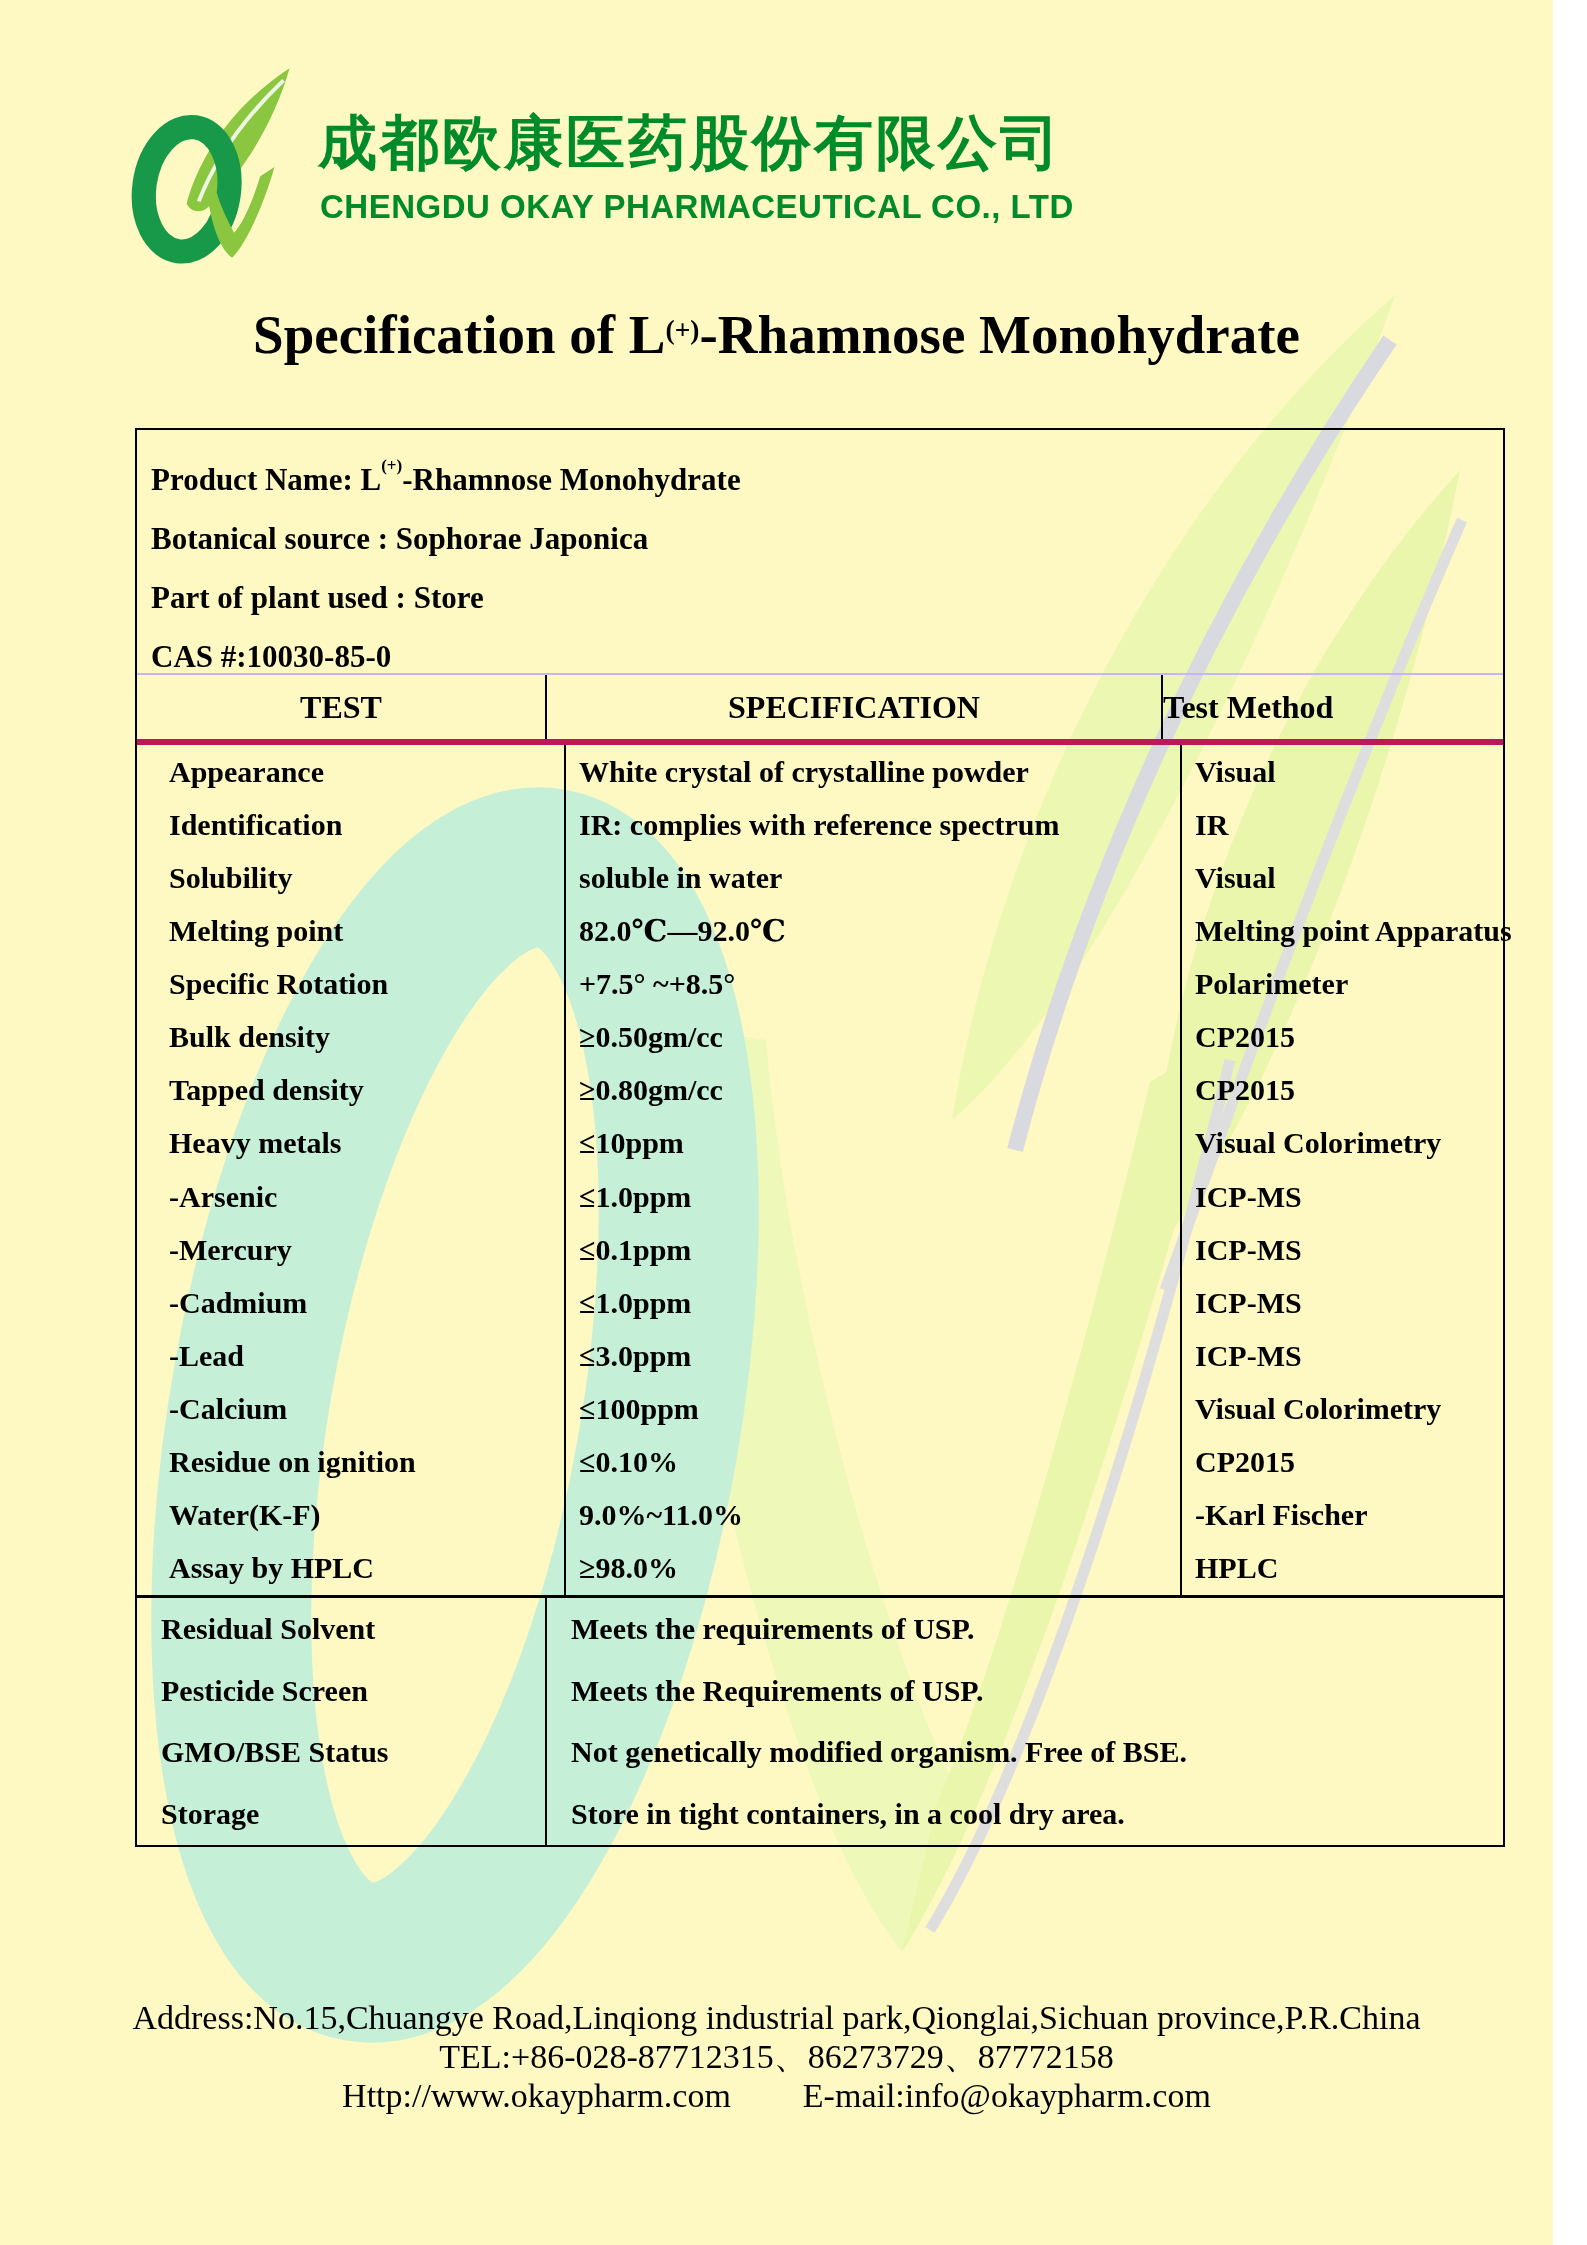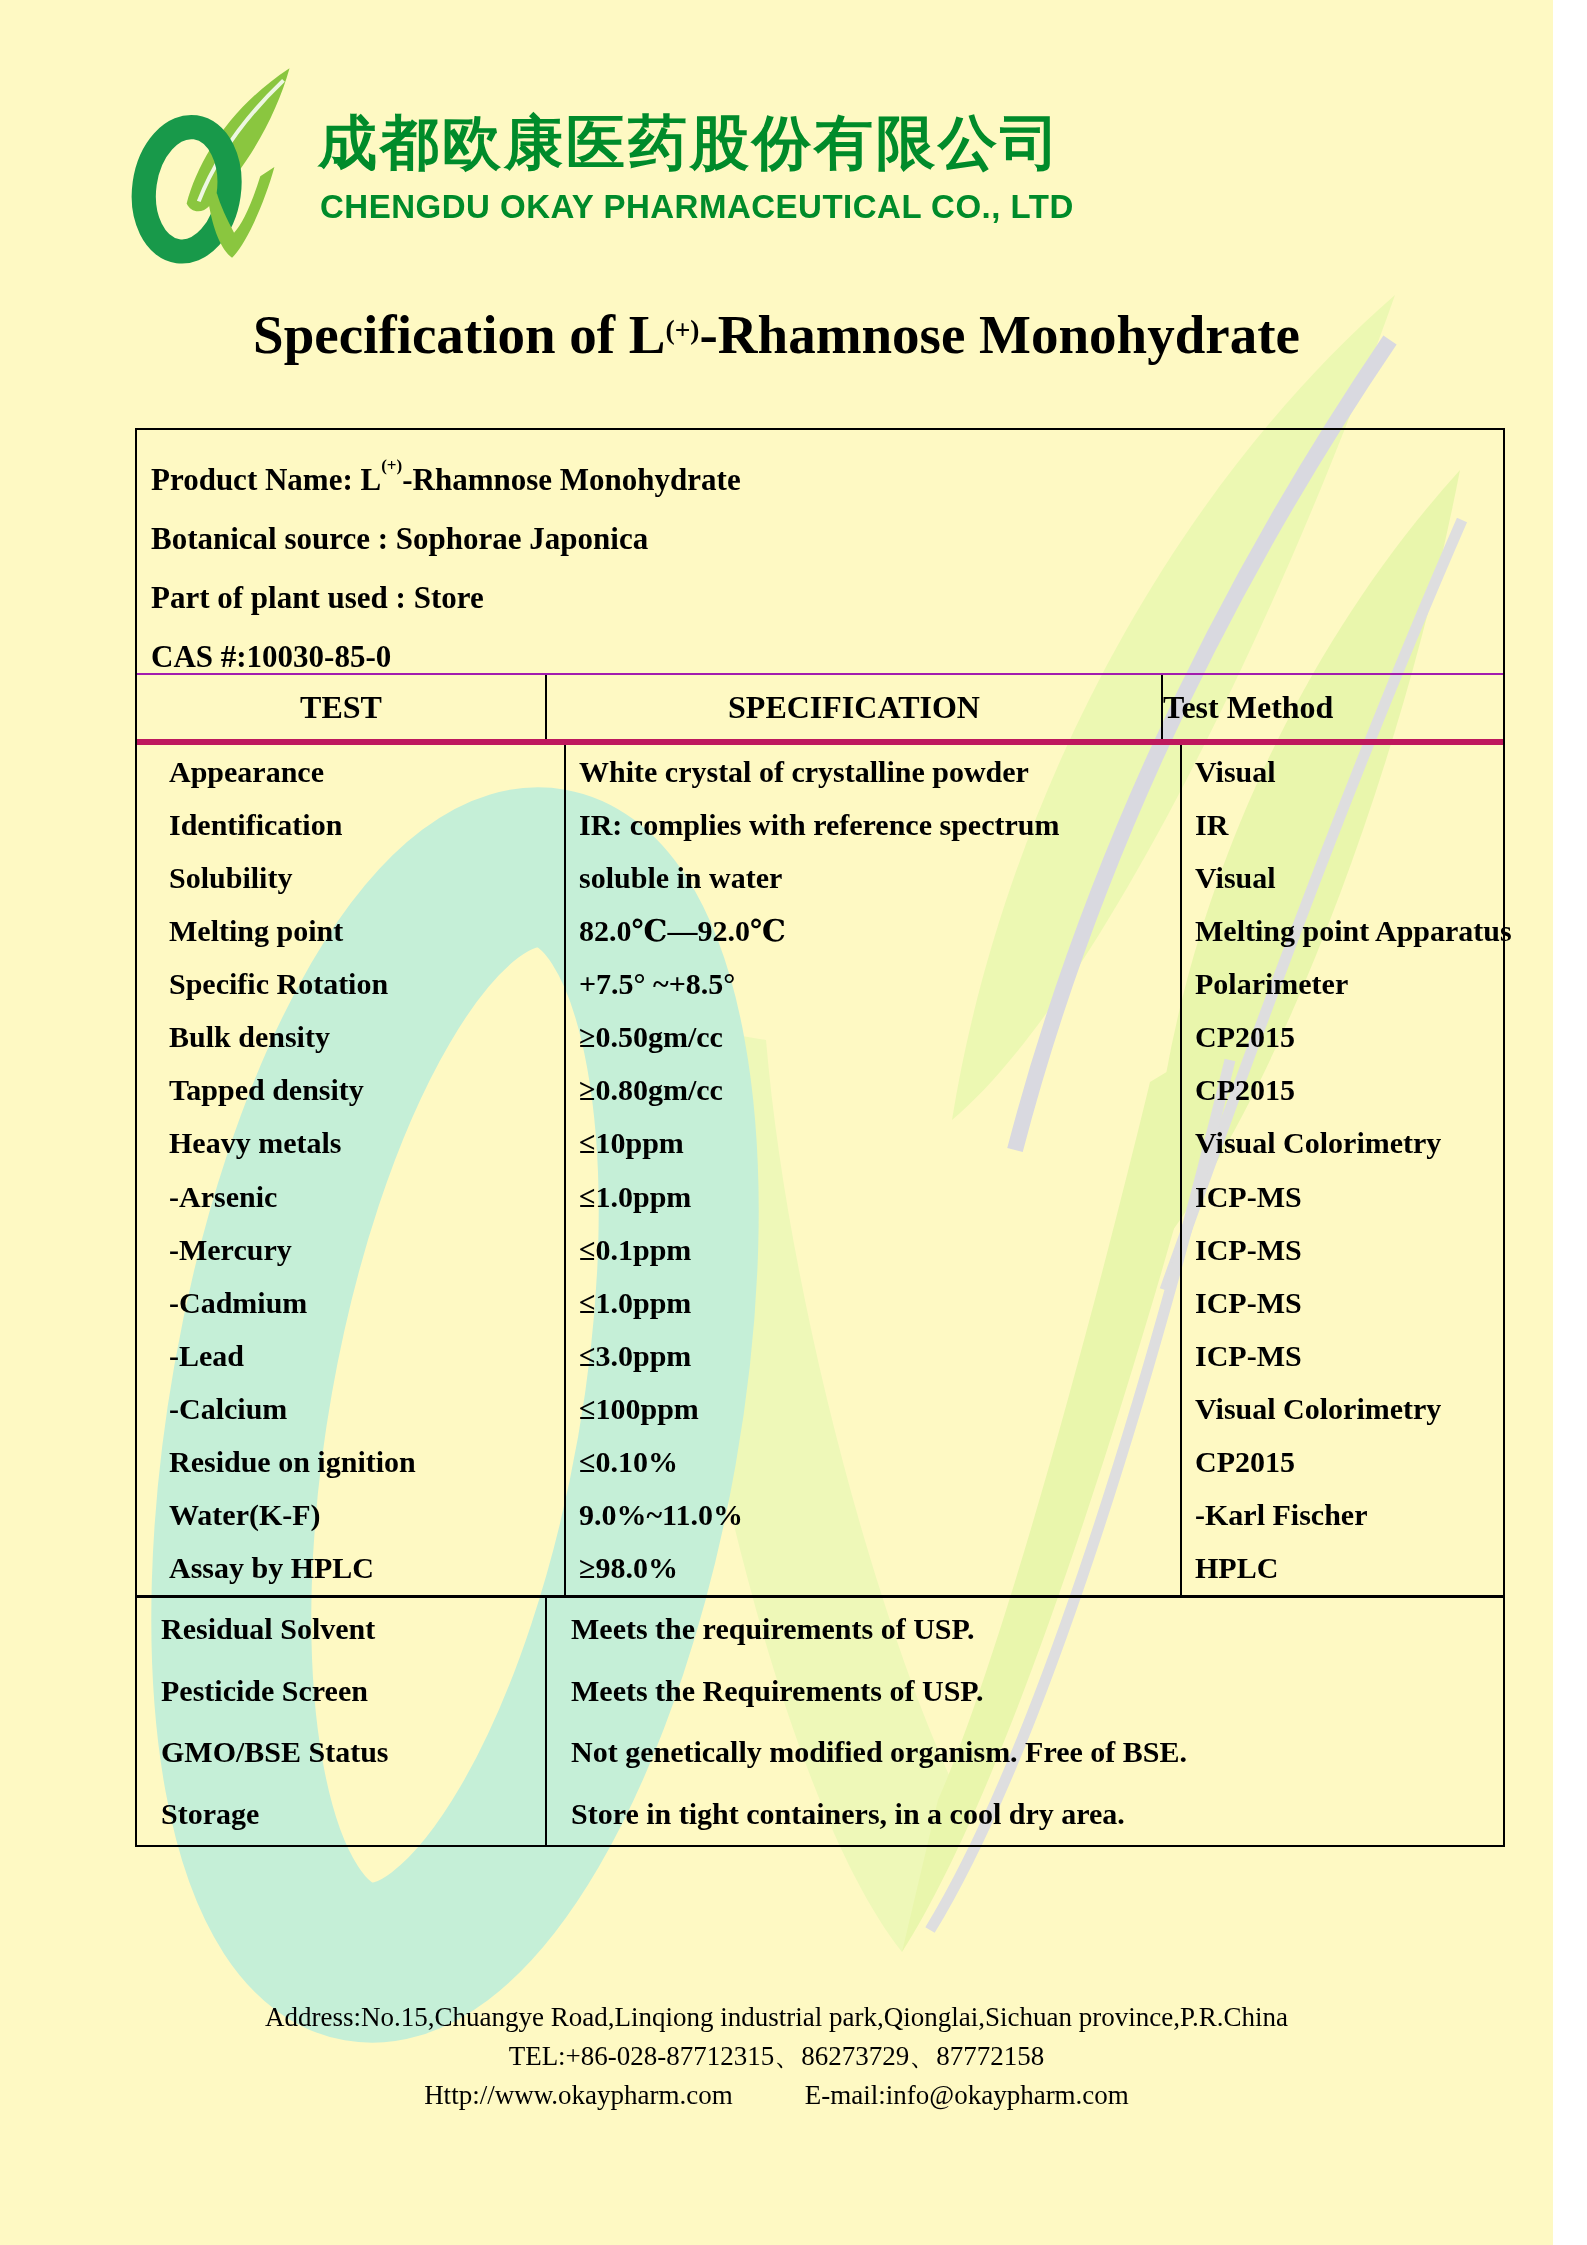--- a/index.html
+++ b/index.html
@@ -16,21 +16,21 @@
             color:#008b2a;font-family:"Liberation Sans","DejaVu Sans",sans-serif;white-space:nowrap;}
 
   
   .doc-title{position:absolute;left:0;top:303px;width:100%;margin:0;text-align:center;
              font-size:55px;font-weight:700;white-space:nowrap;}
   .doc-title sup{font-size:.5em;position:relative;top:-.5em;vertical-align:baseline;}
 
   
   .doc-box{position:absolute;left:135px;top:428px;width:1370px;height:1419px;
            border:2px solid #000;box-sizing:border-box;font-weight:700;}
-  .product-info{height:245px;box-sizing:border-box;border-bottom:2px solid #a21caf;
+  .product-info{height:245px;box-sizing:border-box;border-bottom:2px solid #c4b5fd;
                 padding:14px 0 0 14px;font-size:31px;}
   .product-info p{margin:0;line-height:59px;white-space:nowrap;}
   .product-info sup{font-size:.55em;position:relative;top:-.45em;}
 
   .hdr-row{height:70px;box-sizing:border-box;border-bottom:6px solid #be185d;display:grid;
            grid-template-columns:410px 616px 1fr;font-size:32px;}
   .hdr-cell{display:flex;align-items:center;box-sizing:border-box;}
   .hc1,.hc2{justify-content:center;border-right:2px solid #000;}
   .hc3{}
 
@@ -40,21 +40,21 @@
   .mc1,.mc2{border-right:2px solid #000;}
 
   .extra-rows{height:250px;box-sizing:border-box;border-top:3px solid #000;display:grid;
               grid-template-rows:repeat(4,1fr);font-size:30px;}
   .x-row{display:grid;grid-template-columns:410px 1fr;}
   .x-cell{display:flex;align-items:center;padding-left:24px;box-sizing:border-box;white-space:nowrap;}
   .xc1{border-right:2px solid #000;}
 
   
   .footer{position:absolute;left:0;top:1998px;width:100%;text-align:center;
-          font-size:27px;line-height:39px;}
+          font-size:34px;line-height:39px;}
   .footer p{margin:0;}
   .email{margin-left:72px;}
 </style>
 </head>
 <body>
 
 <div class="page">
 
   <svg class="watermark" width="1587" height="2245" viewBox="0 0 1587 2245">
 

